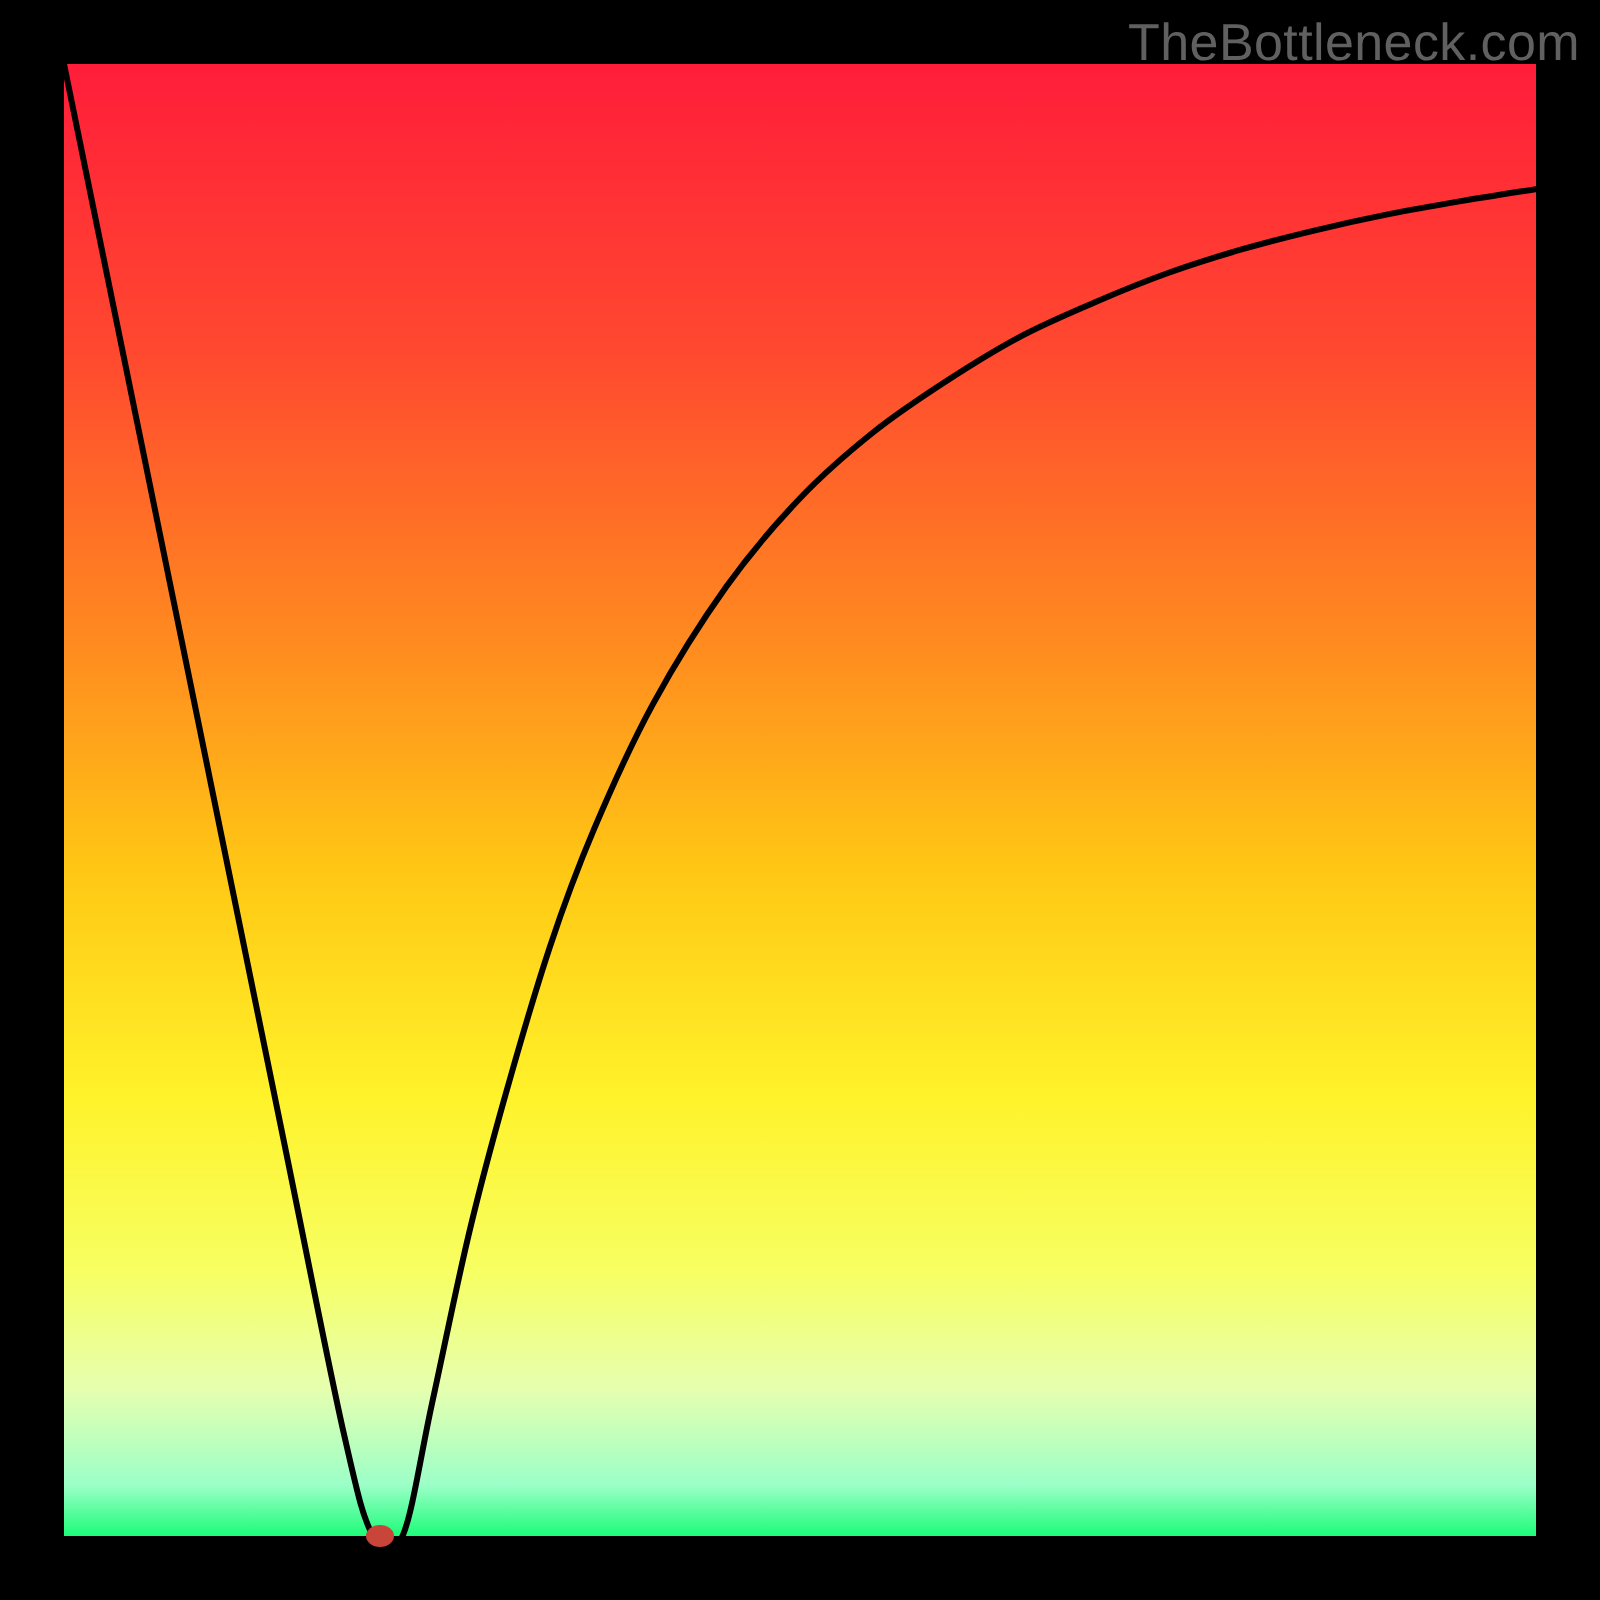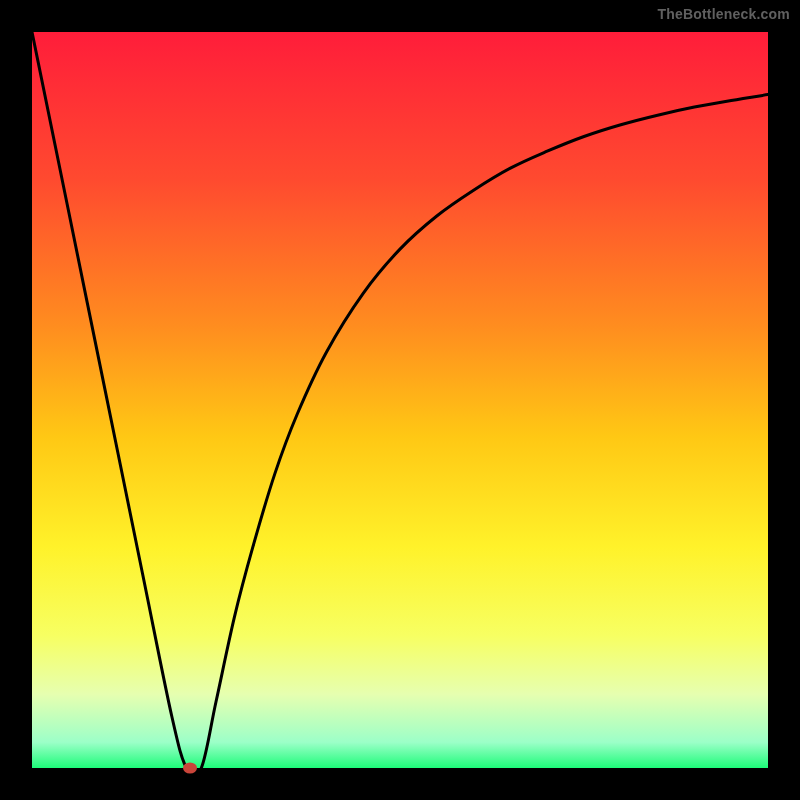--- a/index.html
+++ b/index.html
@@ -23,22 +23,22 @@
     left: 0;
     top: 0;
     width: 736px;
     height: 736px;
   }
   .watermark {
     position: absolute;
     top: 6px;
     right: 10px;
     font-family: Arial, Helvetica, sans-serif;
-    font-size: 14px;
-    font-weight: 700;
+    font-size: 26px;
+    font-weight: 400;
     color: #606060;
     letter-spacing: 0.2px;
   }
   .marker {
     position: absolute;
     width: 14px;
     height: 11px;
     background: #c9453a;
     border-radius: 50%;
     transform: translate(-50%, -50%);

